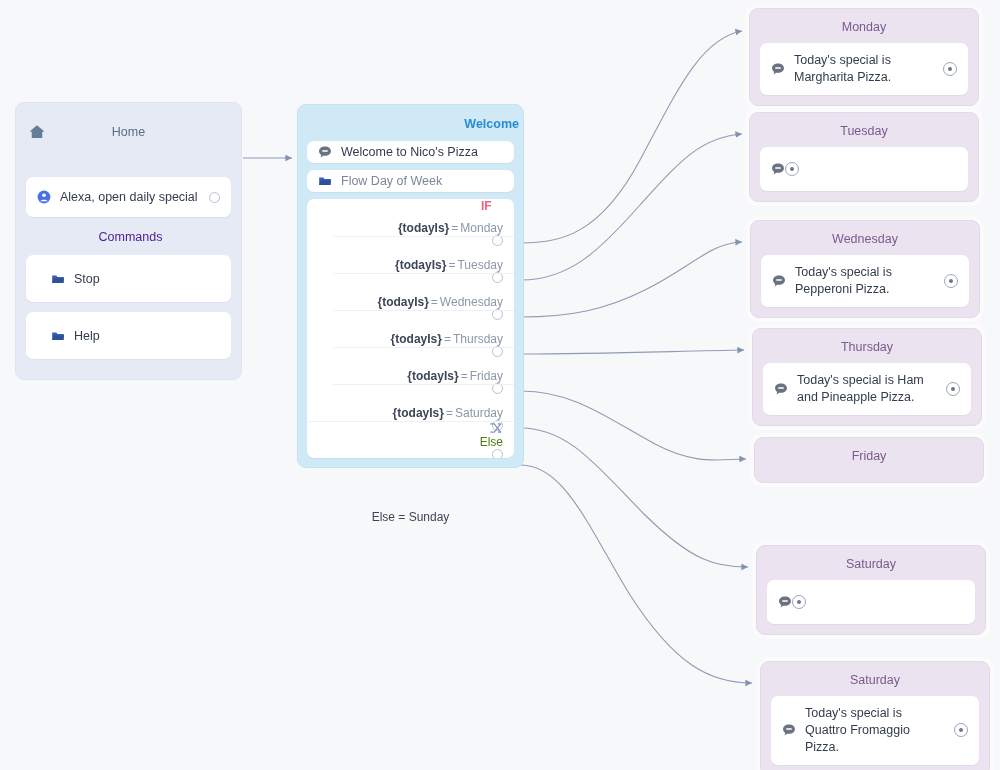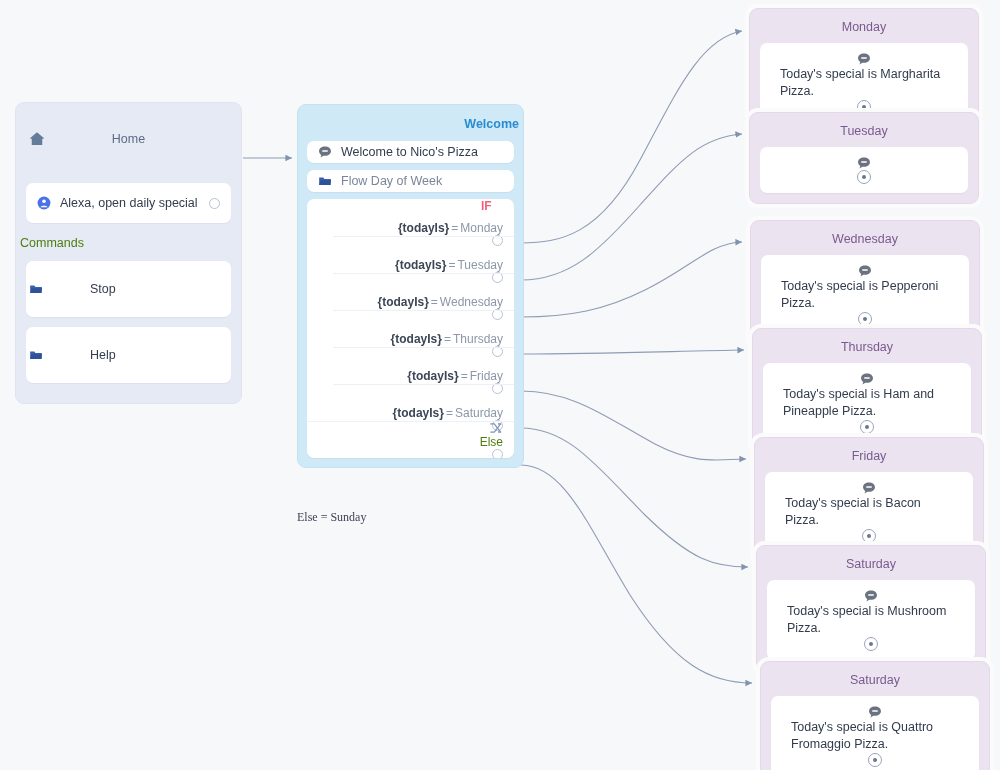--- a/index.html
+++ b/index.html
@@ -19,42 +19,41 @@
   
   .home-node{
     left:15px;top:102px;width:227px;
     background:#e6eaf4;
     border:1px solid #dfe4f0;
     border-radius:9px;
     padding:0 0 10px 0;
   }
   .home-head{
     height:40px;display:flex;align-items:center;
-    padding:16px 12px;position:relative;
+    padding:9px 12px;position:relative;
   }
   .home-icon{width:18px;height:18px;display:block;flex:0 0 18px;}
   .home-title{
     flex:1;text-align:center;color:#5c6b87;font-size:12.5px;
     margin-left:-18px;letter-spacing:.1px;
   }
   .home-card{
-    background:#fff;border-radius:7px;margin:8px 10px 0 10px;
+    background:#fff;border-radius:7px;margin:16px 10px 0 10px;
     height:40px;display:flex;align-items:center;padding:0 11px;
     box-shadow:0 1px 1px rgba(40,60,100,.05);
   }
   .home-card .lbl{font-size:12.5px;color:#323c4e;margin-left:9px;flex:1;}
   .cmd-title{
-    color:#4d7c0f;font-size:12.5px;
+    text-align:center;color:#4c1d95;font-size:12.5px;
     padding:13px 0 11px 4px;
   }
   .cmd-card{
     background:#fff;border-radius:7px;margin:0 10px 10px 10px;
-    height:56px;display:flex;align-items:center;padding:0 3px;
+    height:47px;display:flex;align-items:center;padding:0 25px;
     box-shadow:0 1px 1px rgba(40,60,100,.05);
-    gap:38px;
   }
   .cmd-card .lbl{font-size:12.5px;color:#323c4e;margin-left:9px;}
 
   
   .welcome-node{
     left:297px;top:104px;width:227px;
     background:#cfe9f7;
     border:1px solid #c3e2f4;
     border-radius:9px;
     padding-bottom:9px;
@@ -91,22 +90,22 @@
   .if-kw.blank{color:transparent;}
   .if-expr{font-size:12px;color:#3d4656;flex:1;}
   .if-expr .eq{color:#8c97aa;padding:0 2px;}
   .if-expr .val{color:#8c97aa;}
   .if-expr.else-lbl{color:#4d7c0f;margin-left:16px;}
   .port{
     width:9px;height:9px;border-radius:50%;
     border:1.3px solid #b8c1d2;background:#fff;flex:0 0 9px;
   }
   .else-note{
-    position:absolute;left:297px;top:510px;width:227px;text-align:left;
-    font-size:12px;color:#3d4656;font-family:Liberation Serif, serif;
+    position:absolute;left:297px;top:510px;width:227px;text-align:center;
+    font-size:12px;color:#3d4656;
   }
   .shuffle-ic{width:14px;height:14px;flex:0 0 14px;display:block;margin-left:2px;}
 
   
   .day-node{
     position:absolute;width:228px;
     background:#ece3f0;
     border:1px solid #e4d8ea;
     border-radius:9px;
     box-shadow:0 0 0 4px #fbfbfc;
@@ -114,21 +113,20 @@
   }
   .day-title{
     text-align:center;color:#7a5a8e;font-size:12.5px;
     padding:11px 0 9px 0;
   }
   .day-card{
     background:#fff;border-radius:7px;margin:0 10px;
     display:flex;align-items:center;padding:9px 11px;min-height:44px;
     box-sizing:border-box;
     box-shadow:0 1px 1px rgba(60,40,80,.05);
-    flex-direction:column;
   }
   .day-card .txt{
     font-size:12.5px;color:#323c4e;line-height:1.35;margin:0 8px 0 9px;flex:1;
   }
   .tgt{
     width:12px;height:12px;border-radius:50%;
     border:1.2px solid #9aa4bb;background:#fff;flex:0 0 12px;
     position:relative;
   }
   .tgt:after{
@@ -323,38 +321,29 @@
         <path d="M12 2.6 C6 2.6 1.8 6.2 1.8 10.6 C1.8 13.2 3.3 15.5 5.6 17 L4.3 21.4 L9.1 18.4 C10 18.55 11 18.6 12 18.6 C18 18.6 22.2 15 22.2 10.6 C22.2 6.2 18 2.6 12 2.6 Z" fill="#6b7380"></path>
         <rect x="7" y="9.2" width="10" height="2.4" rx="1.2" fill="#fff"></rect>
       </svg>
       <span class="txt">Today's special is Ham and Pineapple Pizza.</span>
       <span class="tgt"></span>
     </div>
   </div>
 
   <div class="day-node" style="left:754px;top:437px;">
     <div class="day-title">Friday</div>
-    <div class="day-card">
-      <svg class="bubble" viewBox="0 0 24 24">
-        <path d="M12 2.6 C6 2.6 1.8 6.2 1.8 10.6 C1.8 13.2 3.3 15.5 5.6 17 L4.3 21.4 L9.1 18.4 C10 18.55 11 18.6 12 18.6 C18 18.6 22.2 15 22.2 10.6 C22.2 6.2 18 2.6 12 2.6 Z" fill="#6b7380"></path>
-        <rect x="7" y="9.2" width="10" height="2.4" rx="1.2" fill="#fff"></rect>
-      </svg>
-      <span class="txt">Today's special is Bacon Pizza.</span>
-      <span class="tgt"></span>
-    </div>
   </div>
 
   <div class="day-node" style="left:756px;top:545px;">
     <div class="day-title">Saturday</div>
     <div class="day-card">
       <svg class="bubble" viewBox="0 0 24 24">
         <path d="M12 2.6 C6 2.6 1.8 6.2 1.8 10.6 C1.8 13.2 3.3 15.5 5.6 17 L4.3 21.4 L9.1 18.4 C10 18.55 11 18.6 12 18.6 C18 18.6 22.2 15 22.2 10.6 C22.2 6.2 18 2.6 12 2.6 Z" fill="#6b7380"></path>
         <rect x="7" y="9.2" width="10" height="2.4" rx="1.2" fill="#fff"></rect>
       </svg>
-      <span class="txt">Today's special is Mushroom Pizza.</span>
       <span class="tgt"></span>
     </div>
   </div>
 
   <div class="day-node" style="left:760px;top:661px;">
     <div class="day-title">Saturday</div>
     <div class="day-card">
       <svg class="bubble" viewBox="0 0 24 24">
         <path d="M12 2.6 C6 2.6 1.8 6.2 1.8 10.6 C1.8 13.2 3.3 15.5 5.6 17 L4.3 21.4 L9.1 18.4 C10 18.55 11 18.6 12 18.6 C18 18.6 22.2 15 22.2 10.6 C22.2 6.2 18 2.6 12 2.6 Z" fill="#6b7380"></path>
         <rect x="7" y="9.2" width="10" height="2.4" rx="1.2" fill="#fff"></rect>

